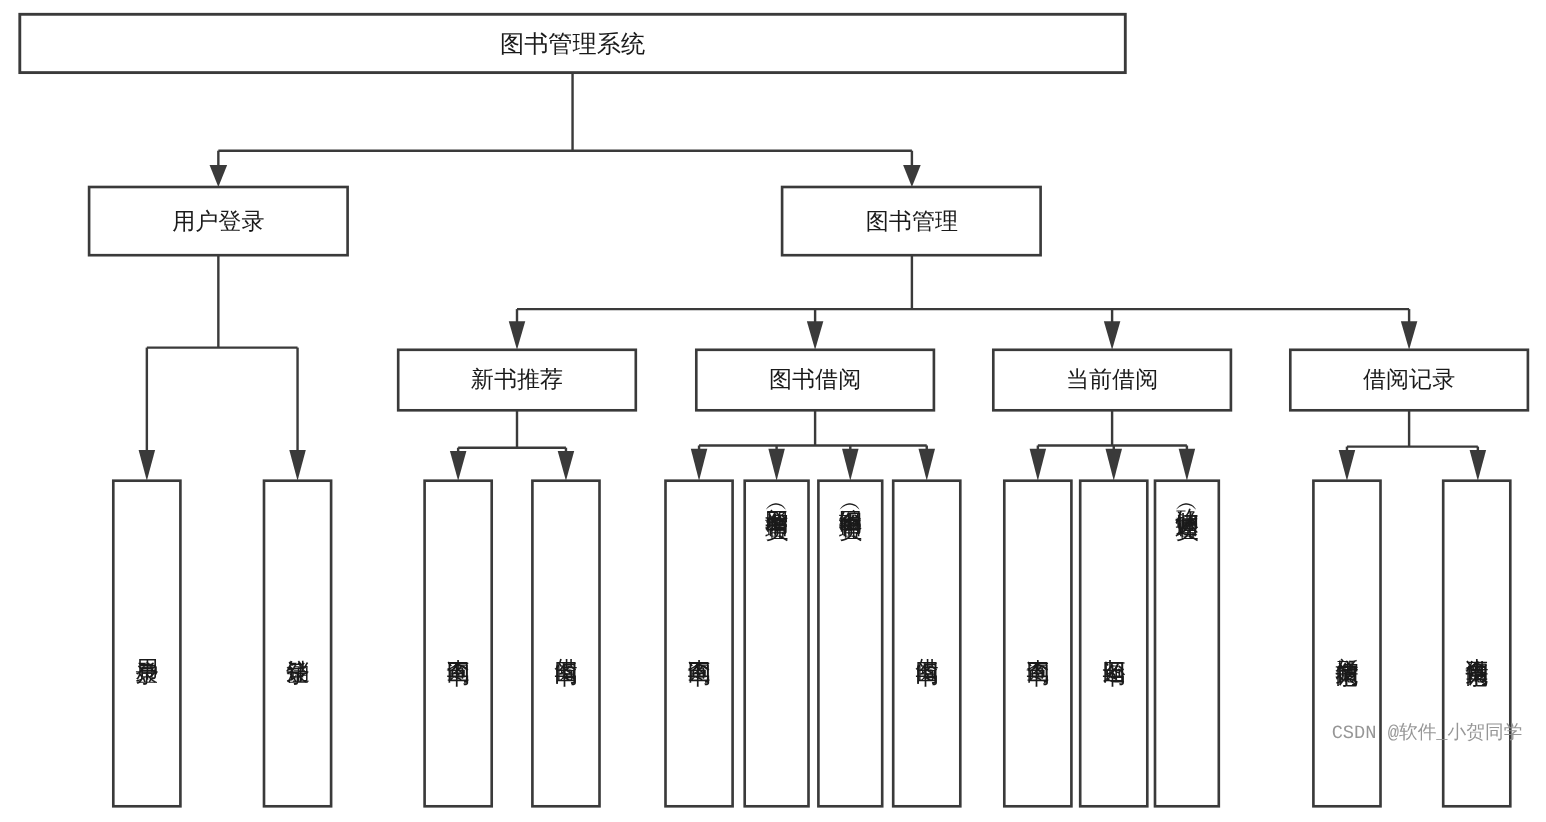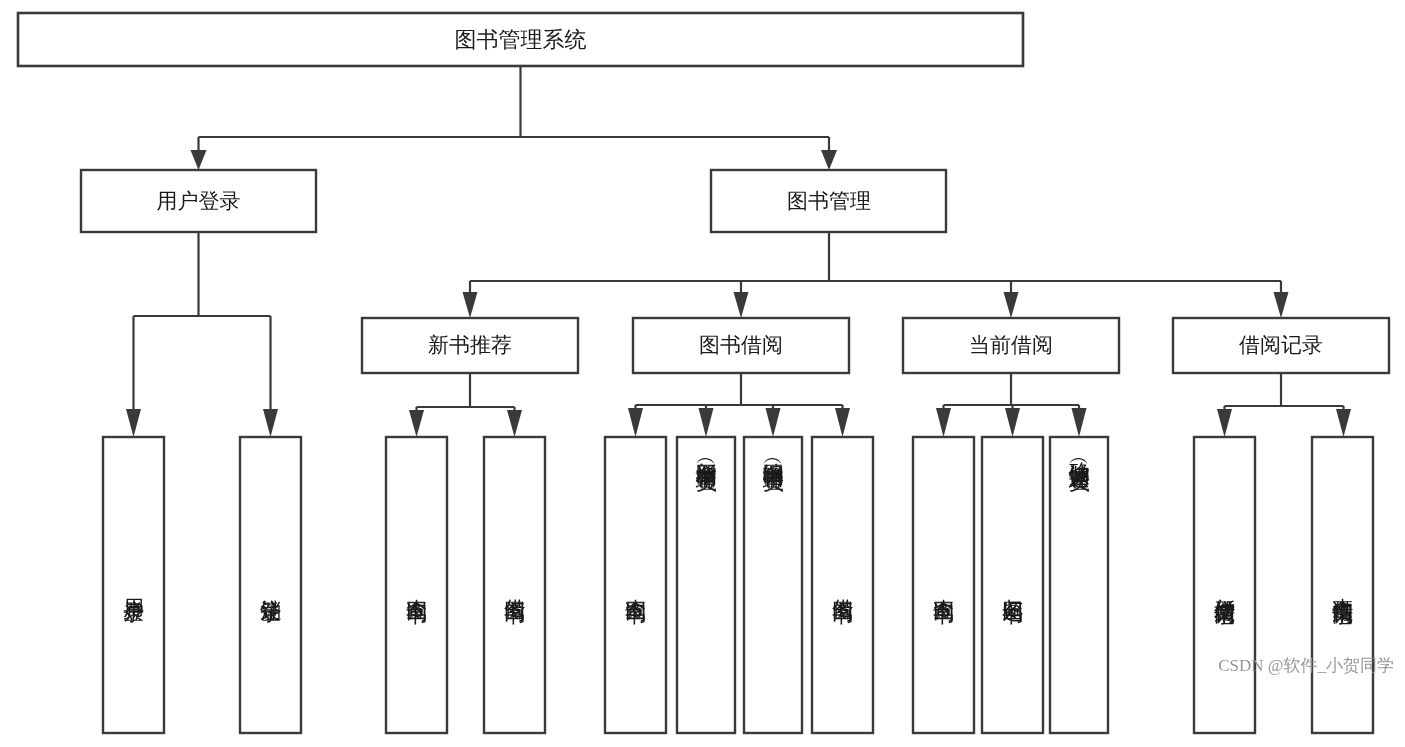--- a/index.html
+++ b/index.html
@@ -73,23 +73,23 @@
     font-family: "DejaVu Sans", "Liberation Sans", sans-serif;
     font-size: 21px;
     line-height: 1.16;
     color: #1a1a1a;
     letter-spacing: 1.5px;
     white-space: nowrap;
     text-align: center;
   }
   #watermark {
     position: absolute;
-    right: 11px;
+    right: 21px;
     bottom: 4px;
-    font-family: Liberation Serif, serif;
+    font-family: Liberation Mono, monospace;
     font-size: 17px;
     color: #8e8e8e;
     opacity: 0.92;
     white-space: nowrap;
     pointer-events: none;
   }
 </style>
 </head>
 <body>
 

